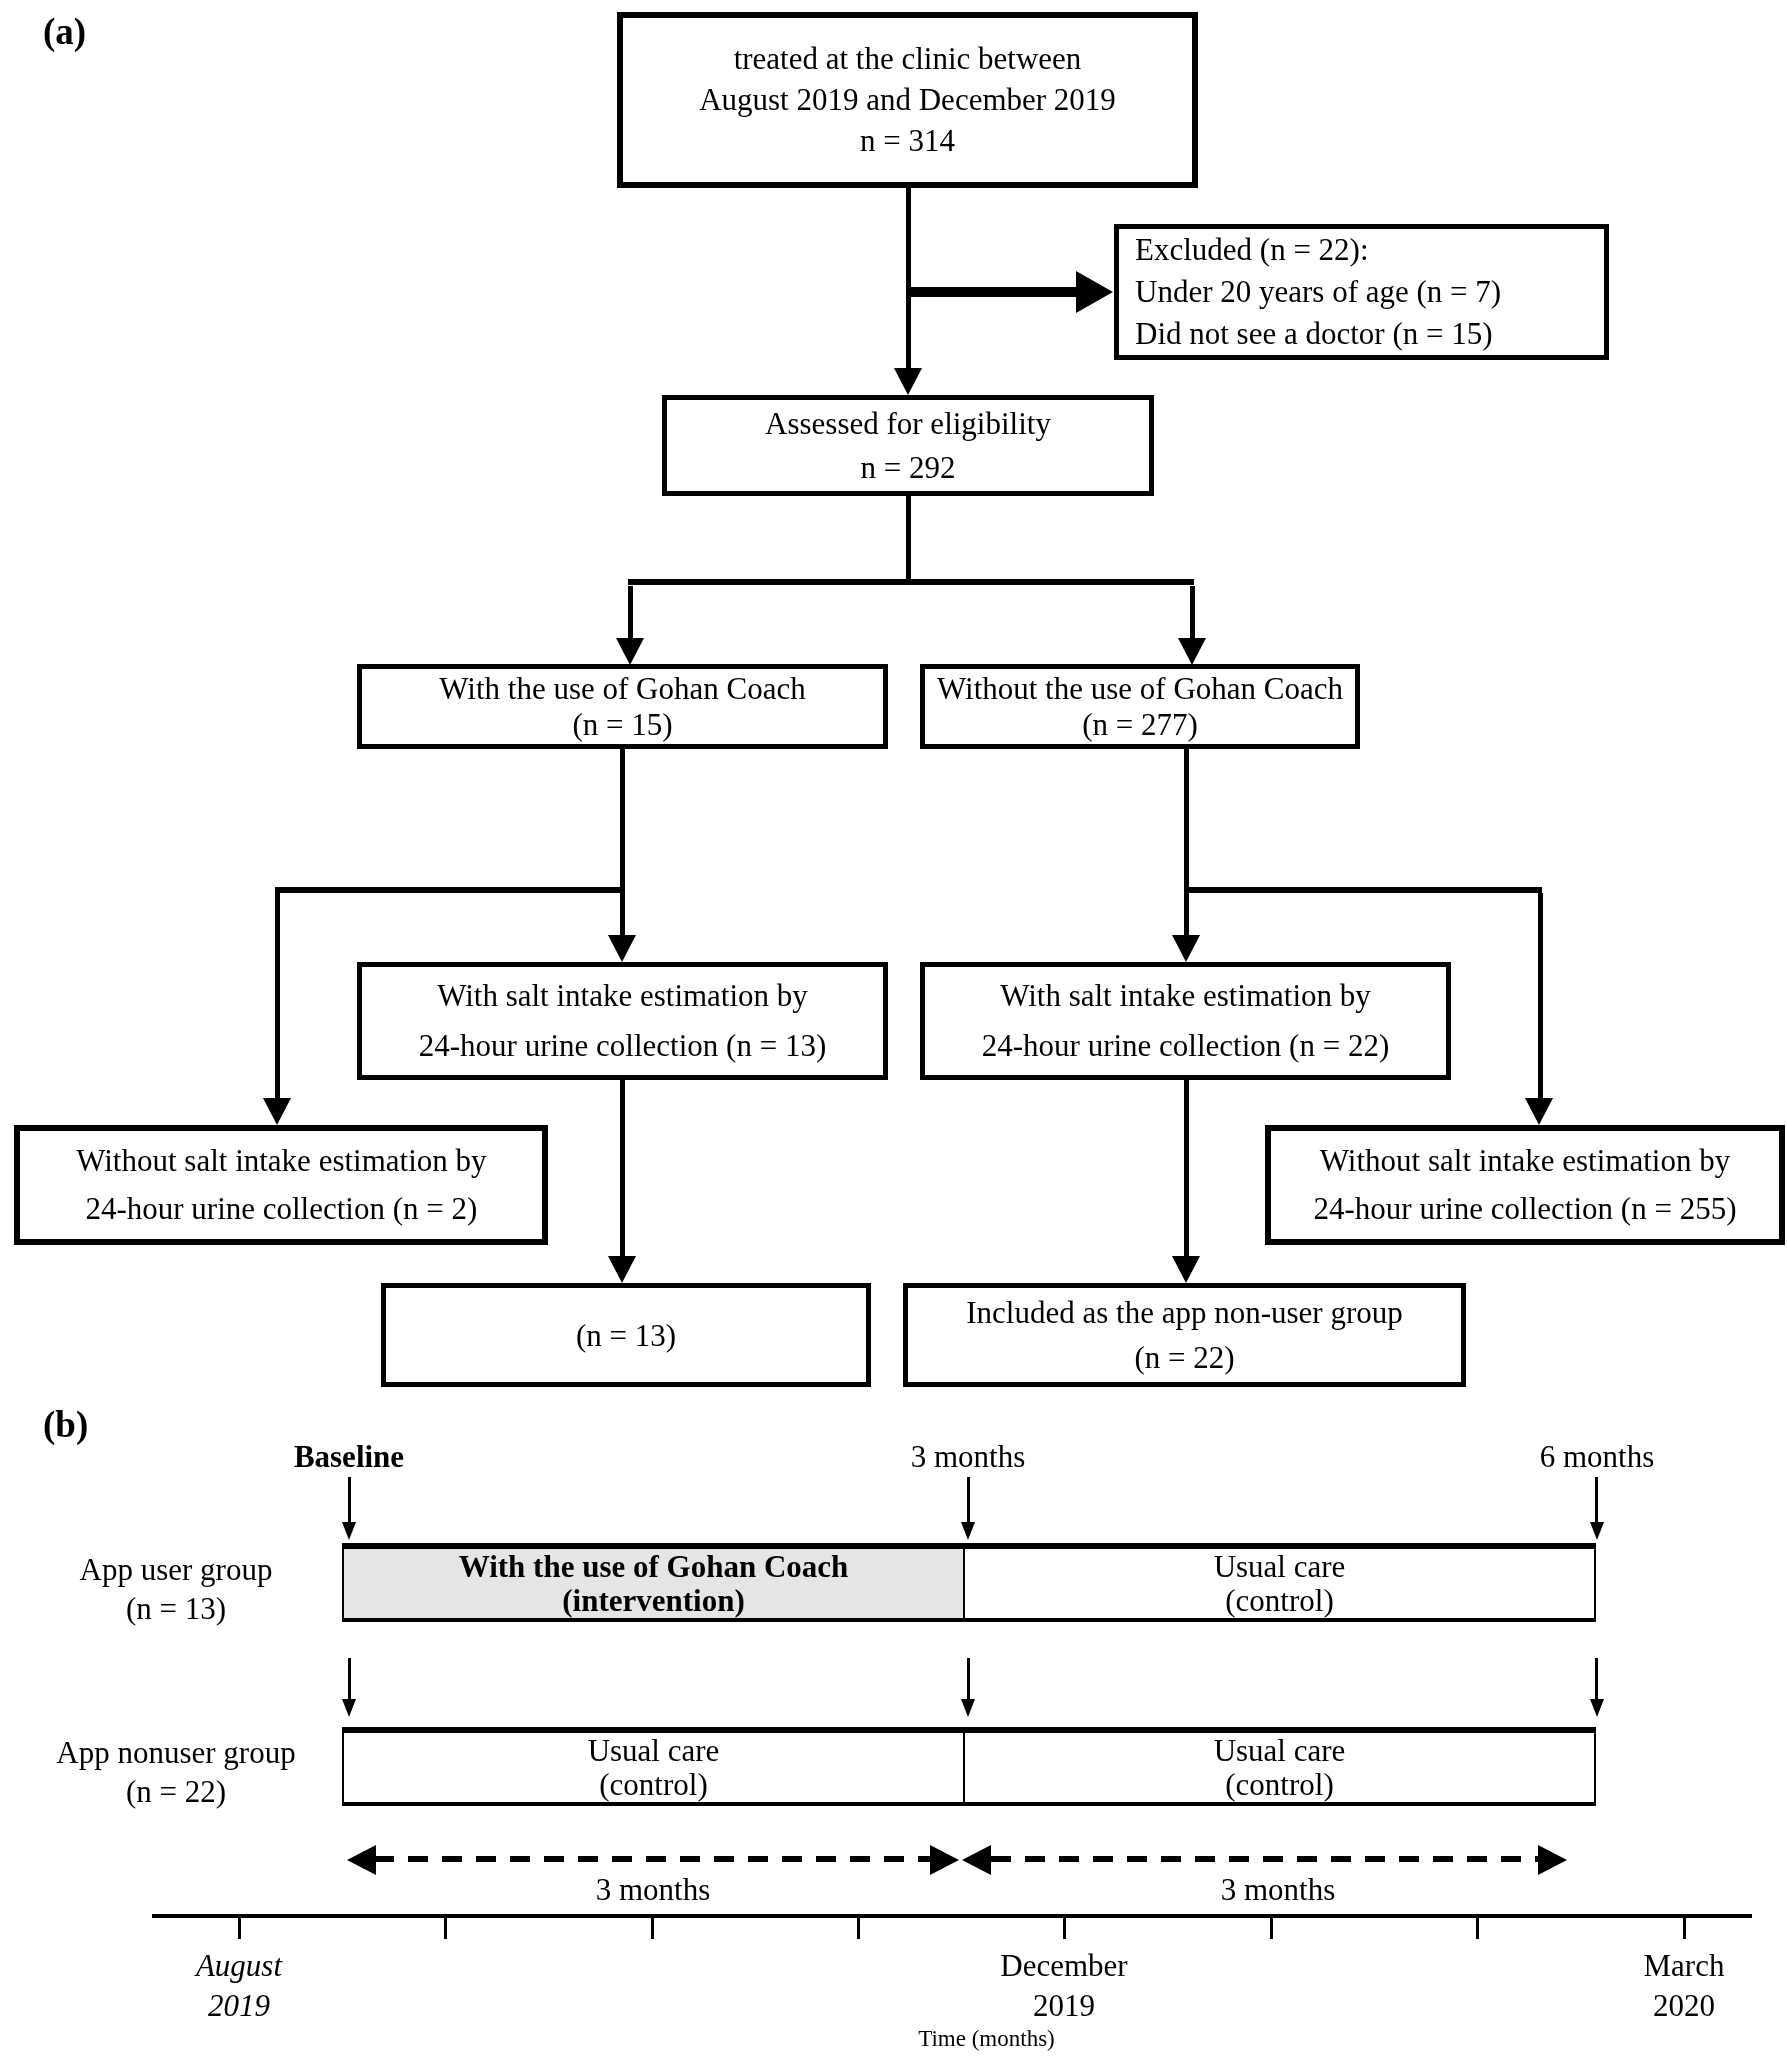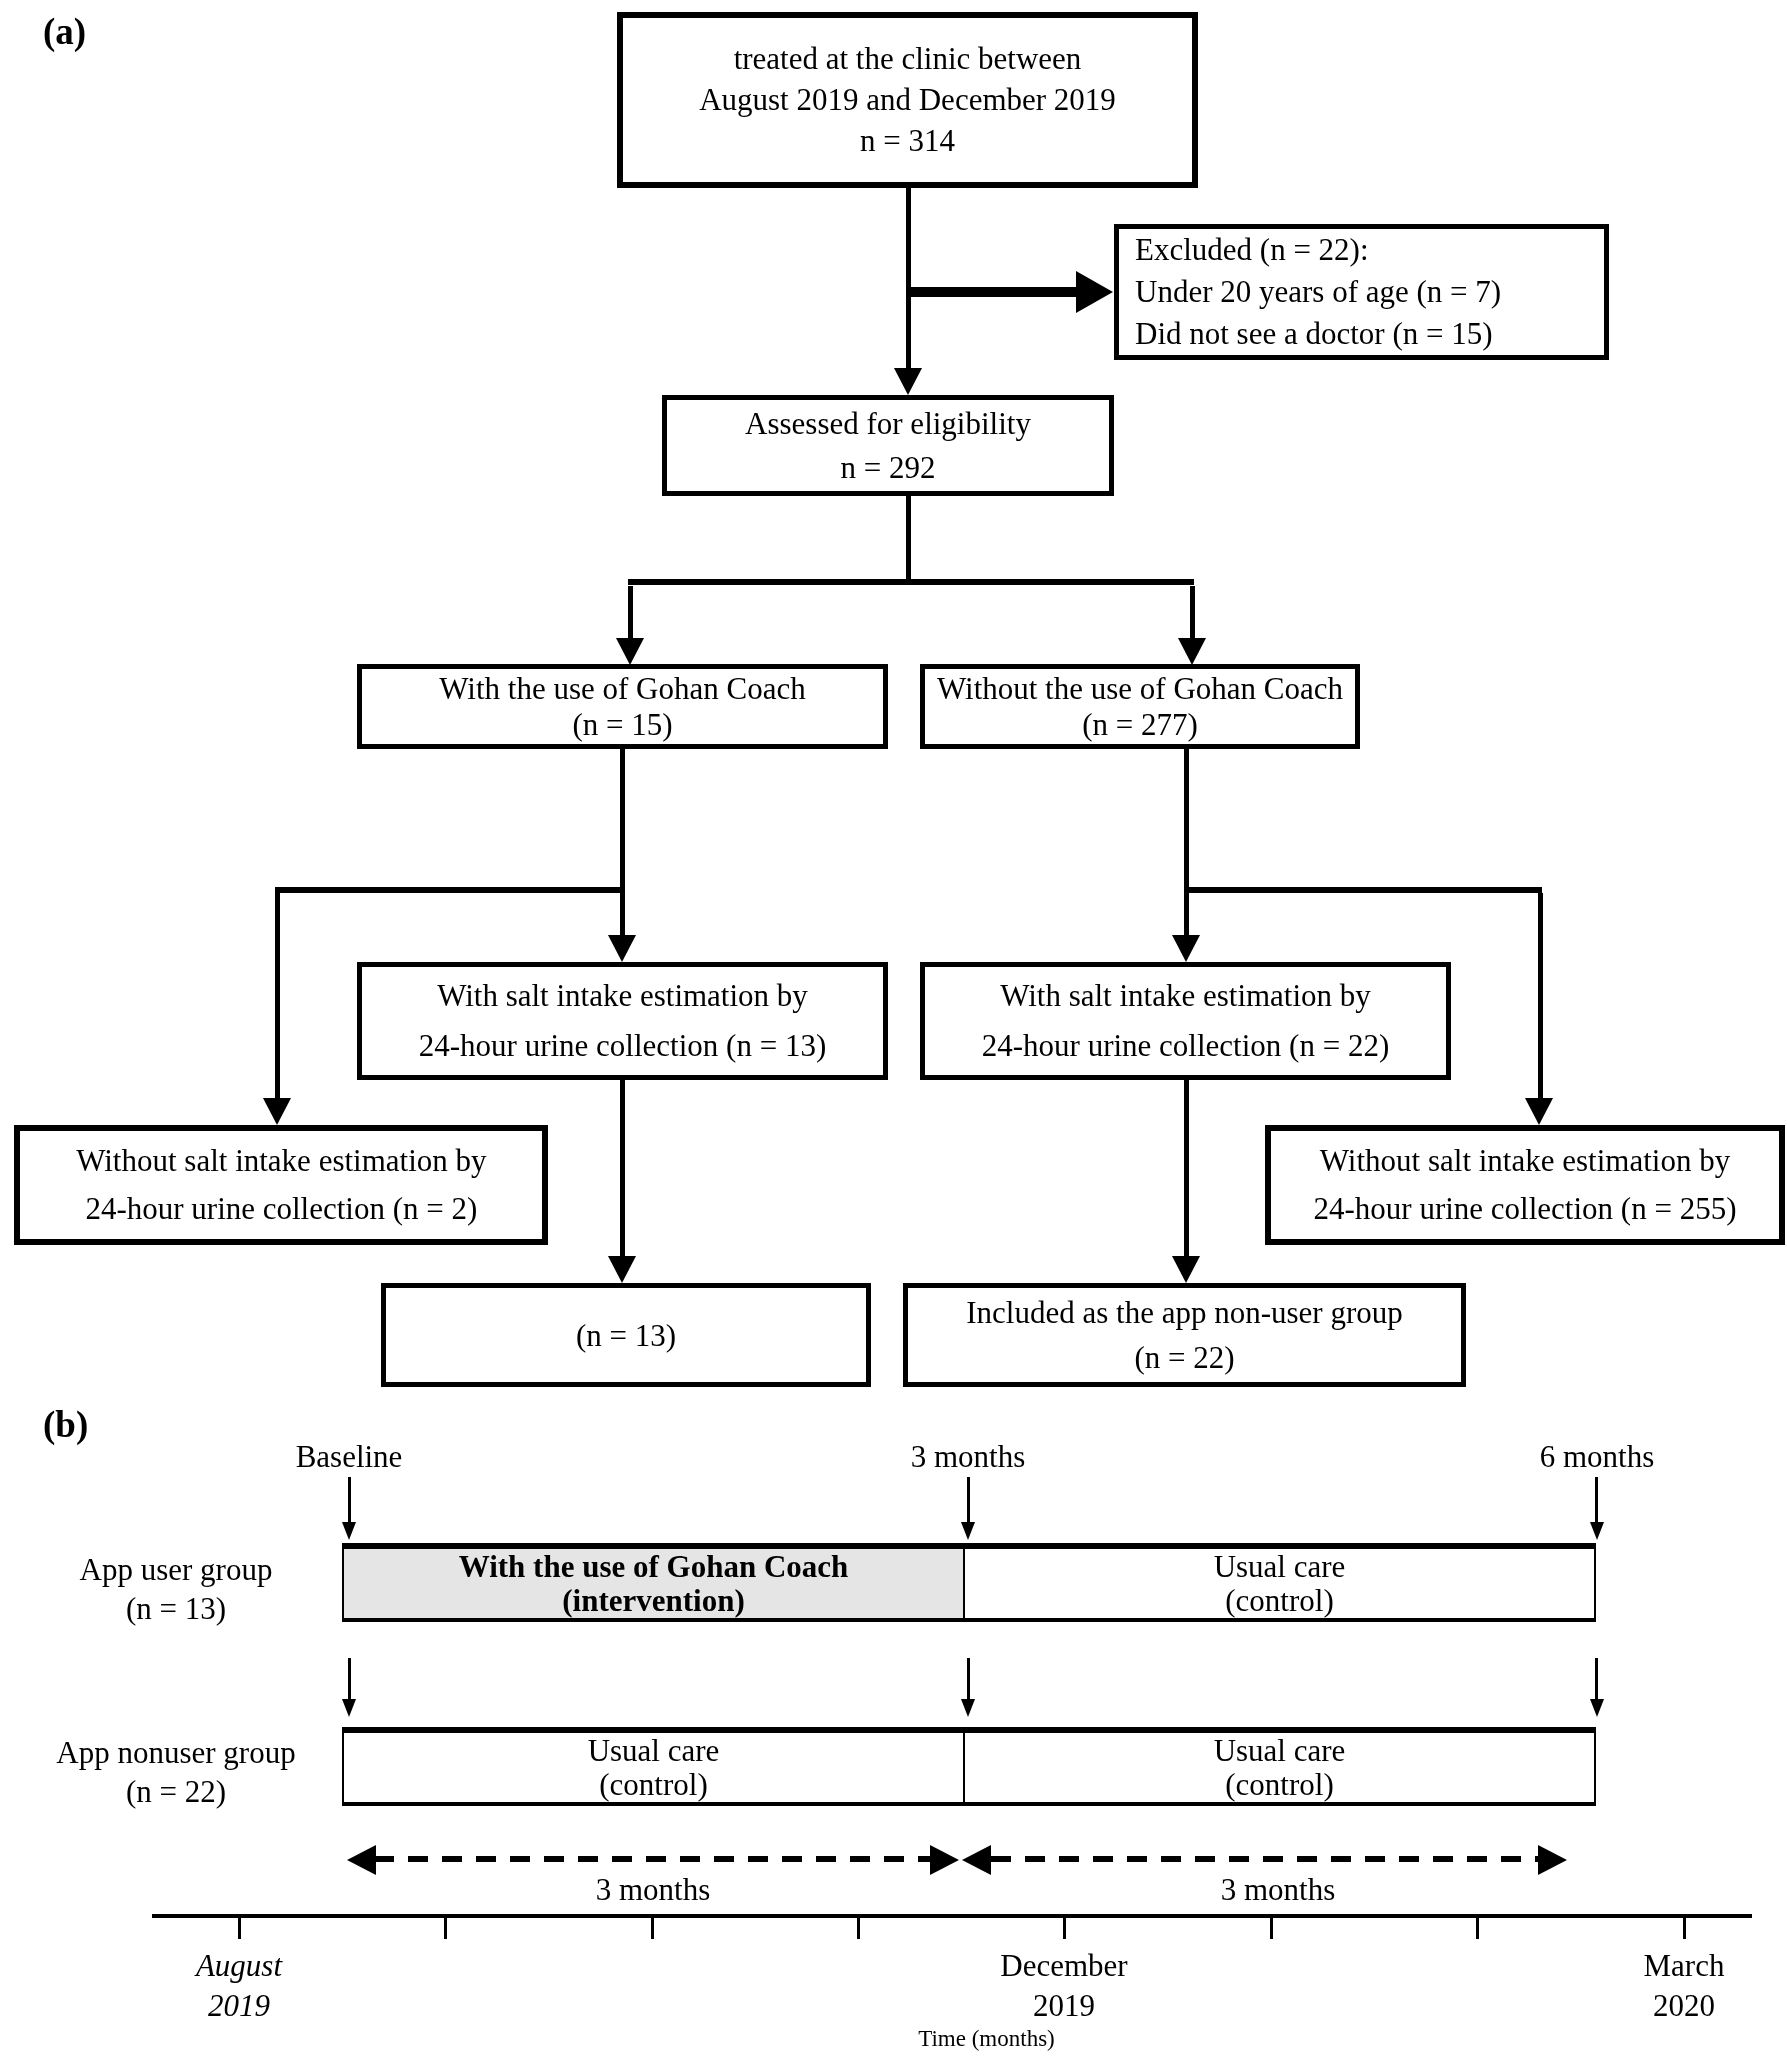--- a/index.html
+++ b/index.html
@@ -19,21 +19,21 @@
 
   
   .bx{
     position:absolute;box-sizing:border-box;border:5.3px solid #000;background:#fff;
     display:flex;flex-direction:column;justify-content:center;align-items:center;
     text-align:center;font-size:31px;
   }
   .bx span{display:block;}
   #bx-top{left:617px;top:11.8px;width:581px;height:176px;border-width:6.4px;line-height:41px;}
   #bx-excluded{left:1114px;top:224px;width:495px;height:136px;line-height:42px;align-items:flex-start;text-align:left;padding-left:16px;}
-  #bx-assessed{left:662px;top:395px;width:452px;height:101px;line-height:44px;}
+  #bx-assessed{left:662px;top:395px;width:492px;height:101px;line-height:44px;}
   #bx-gohan-l{left:357px;top:664px;width:531px;height:85px;line-height:36px;}
   #bx-gohan-r{left:920px;top:664px;width:440px;height:85px;line-height:36px;}
   #bx-salt-l{left:357px;top:962px;width:531px;height:118px;line-height:50px;}
   #bx-salt-r{left:920px;top:962px;width:531px;height:118px;line-height:50px;}
   #bx-nosalt-l{left:14.4px;top:1125px;width:534px;height:120px;border-width:6.4px;line-height:48px;}
   #bx-nosalt-r{left:1265px;top:1125px;width:520px;height:120px;border-width:6.4px;line-height:48px;}
   #bx-inc-l{left:381px;top:1283px;width:490px;height:104px;line-height:45px;}
   #bx-inc-r{left:903px;top:1283px;width:563px;height:104px;line-height:45px;}
 
   
@@ -68,21 +68,21 @@
   #a4{left:1178px;top:638px;}
   #a5{left:608px;top:935px;}
   #a6{left:1172px;top:935px;}
   #a7{left:263px;top:1098px;}
   #a8{left:1525px;top:1098px;}
   #a9{left:608px;top:1256px;}
   #a10{left:1172px;top:1256px;}
 
   
   .tp{position:absolute;top:1440px;width:214px;text-align:center;font-size:31px;line-height:34px;}
-  #tp-baseline{left:242px;}
+  #tp-baseline{left:242px;font-weight:bold;}
   #tp-3m{left:861px;}
   #tp-6m{left:1490px;}
 
   
   #t1s{left:348px;top:1477px;width:2.7px;height:45px;}
   #t2s{left:967px;top:1477px;width:2.7px;height:45px;}
   #t3s{left:1595px;top:1477px;width:2.7px;height:45px;}
   #t1h{left:342px;top:1522px;}
   #t2h{left:961px;top:1522px;}
   #t3h{left:1590px;top:1522px;}

